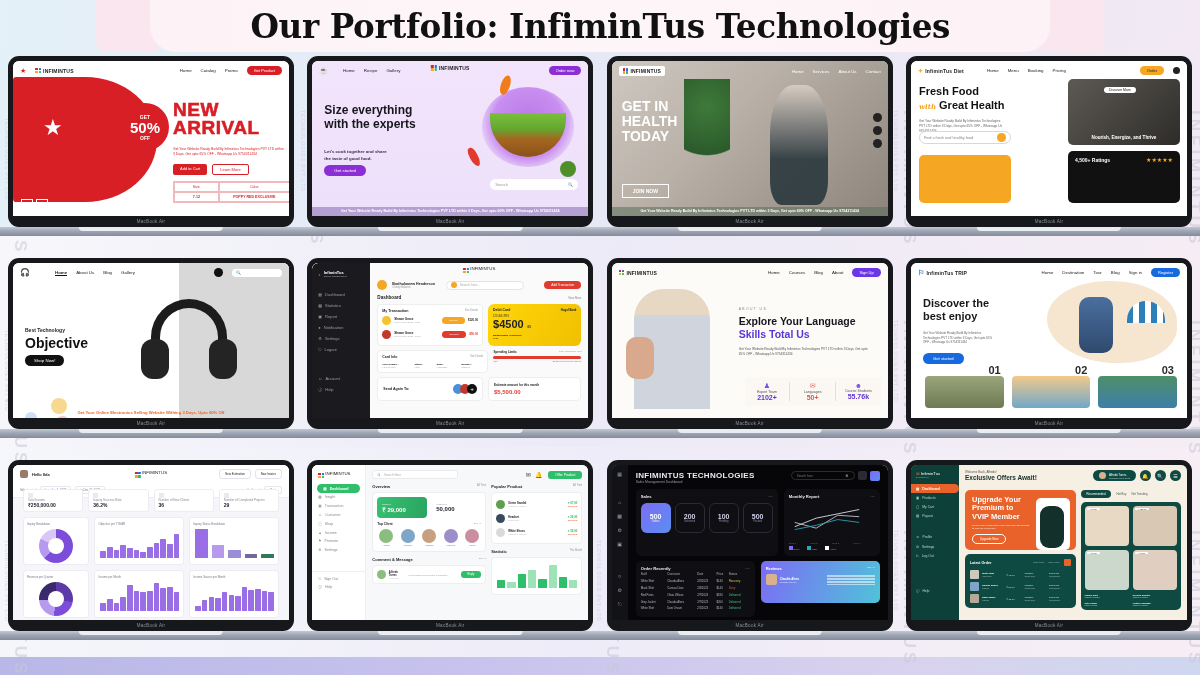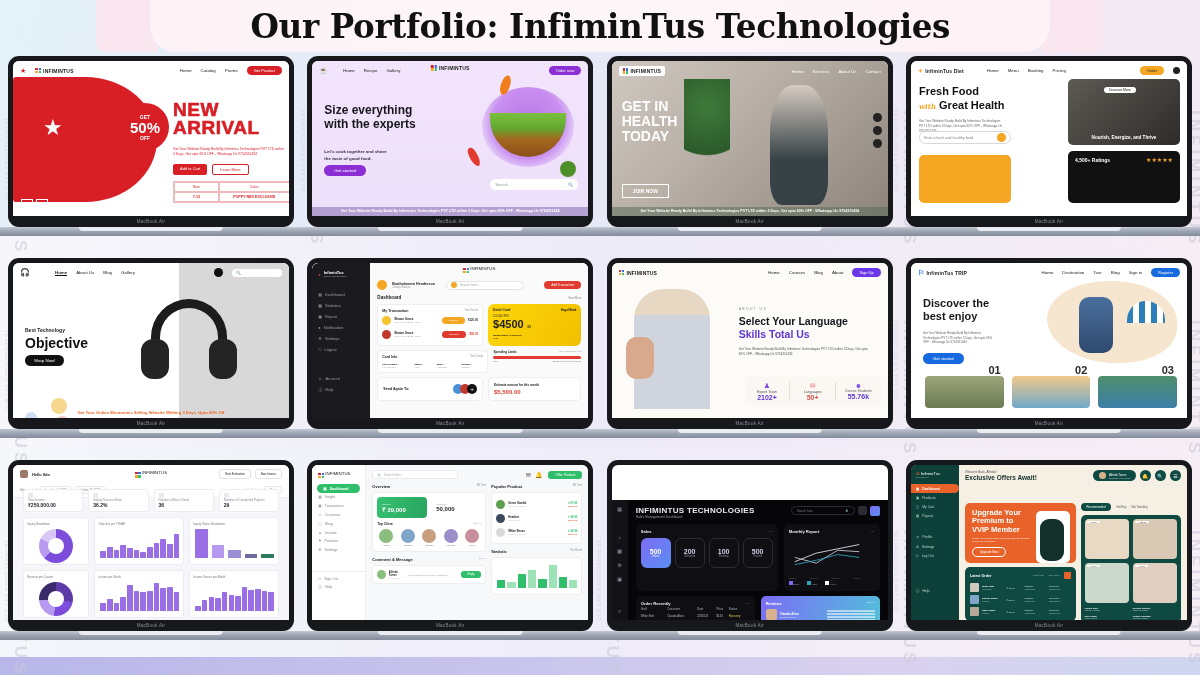--- a/index.html
+++ b/index.html
@@ -152,21 +152,21 @@
 
   
   .green-side { position:absolute; left:0; top:0; width:54px; height:100%; background:#fff; border-right:.5px solid #eee; }
   .green-side .gi { font-size:3.6px; color:#8a8a92; padding:2.4px 6px; display:flex; gap:3px; align-items:center; }
   .green-side .gi.act { background:#2fbf6a; color:#fff; border-radius:8px; margin:0 5px; font-weight:700; }
   .balance { background:linear-gradient(110deg,#36c172,#2aa45f); border-radius:4px; color:#fff; padding:4px 5px; flex:1; }
   .prod-row { display:flex; align-items:center; gap:3px; padding:2.5px 0; }
   .prod-row .sw { width:9px; height:9px; border-radius:50%; background:#e7f6ec; }
 
   
-  .dk { background:#060608; color:#e9e9ef;margin-top:35px; }
+  .dk { background:#060608; color:#e9e9ef; }
   .dk .rail { position:absolute; left:0; top:0; width:16px; height:100%; background:#121217; }
   .dk h3 { font-size:8px; font-weight:800; letter-spacing:.3px; }
   .dk .sub { font-size:3.4px; color:#9b9ba6; }
   .statcard { border:.6px solid #2b2b33; border-radius:6px; width:30px; height:30px;
               display:flex; flex-direction:column; align-items:center; justify-content:center; }
   .statcard.on { background:linear-gradient(135deg,#7c6cf5,#5b8ef2); border:none; }
   .statcard b { font-size:7px; color:#cfcfe8; } .statcard.on b { color:#fff; }
   .statcard s { font-size:2.6px; text-decoration:none; color:#8c8c9c; } .statcard.on s { color:#eee; }
   .otab { width:100%; font-size:2.8px; color:#b9b9c6; border-collapse:collapse; }
   .otab th { color:#8a8a98; text-align:left; font-weight:600; padding:1.4px 0; }
@@ -640,21 +640,21 @@
                 <span>Courses</span>
                 <span>Blog</span>
                 <span>About</span>
               </span>
               <span class="pill" style="background:#6b35e8;">Sign Up</span>
             </div>
             <div style="position:absolute;left:22px;top:26px;width:76px;height:120px;background:linear-gradient(180deg,#e7d8c4 0 22%,#cfd4dd 22% 100%);border-radius:30px 30px 0 0;"></div>
             <div style="position:absolute;left:14px;top:74px;width:28px;height:42px;background:#d8a98d;border-radius:10px;"></div>
             <div style="position:absolute;left:127px;top:44px;font-size:3.4px;letter-spacing:1.4px;color:#888;">ABOUT US</div>
             <h2 style="position:absolute;left:127px;top:52px;font-size:10.5px;font-weight:800;line-height:1.25;color:#15151f;">
-              <span>Select Your Language</span><br>
+              <span>Explore Your Language</span><br>
               <span style="color:#5b35d5;">Skills Total Us</span>
             </h2>
             <div style="position:absolute;left:127px;top:84px;width:130px;font-size:3.2px;line-height:1.6;color:#555;">Get Your Website Ready Build By Infimintus Technologies PVT LTD within 3 Days, Get upto 65% OFF - Whatsapp Us 9754311434</div>
             <div class="lang-stats">
               <div>
                 <span style="font-size:7px;color:#7b4ee0;">♟</span>
                 <div class="t">Expert Team</div>
                 <div class="n">2102+</div>
               </div>
               <div>
@@ -1206,21 +1206,21 @@
                 </div>
                 <span style="margin-left:auto;display:flex;align-items:center;gap:3px;background:#0e4a42;color:#fff;border-radius:9px;padding:2px 6px;font-size:2.8px;">
                   <i style="width:7px;height:7px;border-radius:50%;background:#d8b28f;display:block;"></i>
                   <span><span>Alfredo Torres</span>
                     <small style="display:block;font-size:2.2px;opacity:.8;">Premium | Lvl 6 Loyal</small></span>
                 </span>
                 <span style="width:11px;height:11px;border-radius:50%;background:#0e4a42;color:#fff;display:flex;align-items:center;justify-content:center;font-size:5px;">🔔</span>
                 <span style="width:11px;height:11px;border-radius:50%;background:#0e4a42;color:#fff;display:flex;align-items:center;justify-content:center;font-size:5px;">🔍</span>
                 <span style="width:11px;height:11px;border-radius:50%;background:#0e4a42;color:#fff;display:flex;align-items:center;justify-content:center;font-size:5px;">☰</span>
               </div>
-              <div style="display:flex;gap:5px;margin-top:22px;">
+              <div style="display:flex;gap:5px;margin-top:9px;">
                 <div style="flex:1.1;">
                   <div class="promo">
                     <h4>
                       <span>Upgrade Your</span><br>
                       <span>Premium to</span><br>
                       <span>VVIP Member</span></h4>
                     <div style="font-size:2.4px;width:58px;margin-top:3px;opacity:.9;">Double your membership value and enjoy the benefits to have an experience</div>
                     <span style="display:inline-block;margin-top:4px;border:.6px solid #fff;border-radius:8px;padding:2px 7px;font-size:3px;">Upgrade Now</span>
                     <span style="position:absolute;right:6px;top:8px;width:34px;height:52px;background:#fff;border-radius:5px;"></span>
                     <span style="position:absolute;right:12px;top:16px;width:24px;height:42px;background:#14302b;border-radius:9px;"></span>

